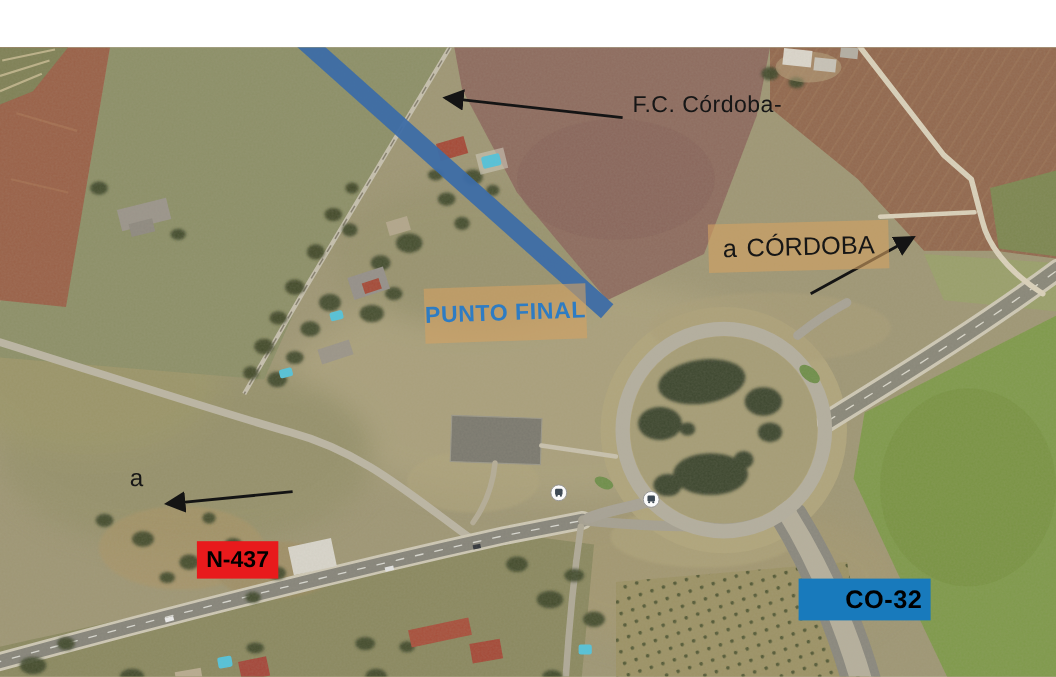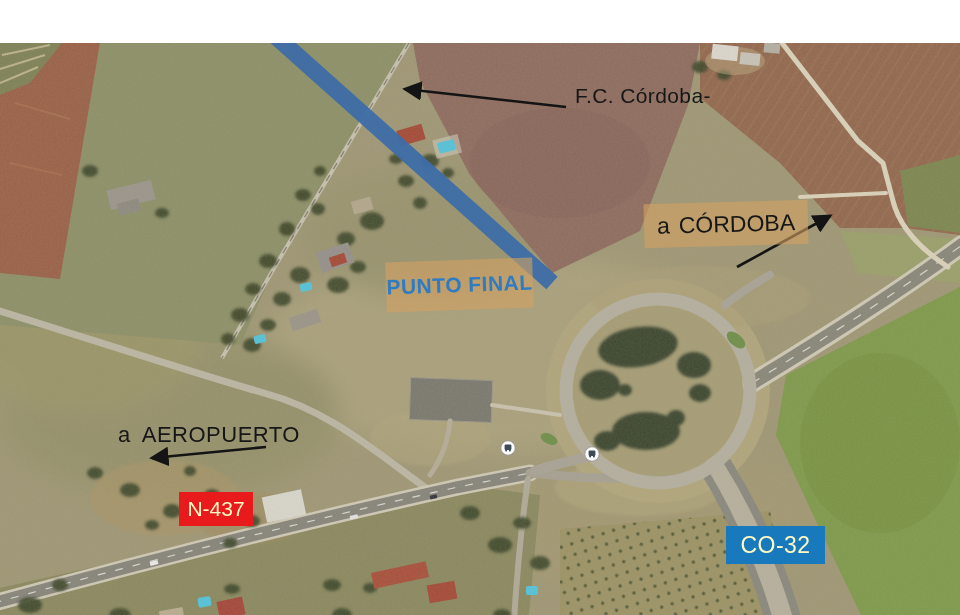--- a/index.html
+++ b/index.html
@@ -8,26 +8,26 @@
   svg.photo{position:absolute;left:0;top:0;}
   .ann{position:absolute;color:var(--annotation-text,#161616);}
   .fc{left:575px;top:36px;font-size:21px;line-height:34px;letter-spacing:.4px;}
   .hbox{position:absolute;background:var(--highlight-box,rgba(211,162,99,.6));
     display:flex;align-items:center;justify-content:center;}
   .cbox{left:644px;top:159px;width:164px;height:44px;transform:rotate(-1.5deg);
     font-size:23px;gap:9px;color:var(--annotation-text,#161616);}
   .pbox{left:386px;top:217px;width:147px;height:50px;transform:rotate(-2deg);
     font-size:21px;font-weight:bold;letter-spacing:.5px;color:var(--punto-text,#2e7cc3);}
   .aero{left:118px;top:379px;font-size:22px;letter-spacing:.5px;display:flex;gap:11px;}
-  .badge{position:absolute;color:#fef9c3;font-weight:normal;
+  .badge{position:absolute;color:#000000;font-weight:bold;
     display:flex;align-items:center;justify-content:center;}
   .n437{left:179px;top:449px;width:74px;height:34px;font-size:21px;
     background:var(--n437-bg,#e81a1c);}
-  .co32{left:726px;top:483px;width:99px;height:38px;font-size:23px;letter-spacing:.5px;
-    background:var(--co32-bg,#187abc);}
+  .co32{left:726px;top:483px;width:85px;height:38px;font-size:23px;letter-spacing:.5px;
+    background:var(--co32-bg,#187abc);padding-left:35px;}
   .rail-overlay{stroke:var(--railway-overlay,#3e6da7);}
 </style>
 </head>
 <body>
 
 <div class="map">
 
   <svg class="photo" width="960" height="615" viewBox="0 0 960 615">
     <defs>
       <marker id="ah" viewBox="0 0 10 10" refX="8.5" refY="5" markerWidth="7.5" markerHeight="7.5" orient="auto">
@@ -254,21 +254,20 @@
     <span>a</span>
     <span>CÓRDOBA</span>
   </div>
 
   <div class="hbox pbox">
     <span>PUNTO FINAL</span>
   </div>
 
   <div class="ann aero">
     <span>a</span>
-    <span>AEROPUERTO</span>
   </div>
 
   <div class="badge n437">
     <span>N-437</span>
   </div>
 
   <div class="badge co32">
     <span>CO-32</span>
   </div>
 

